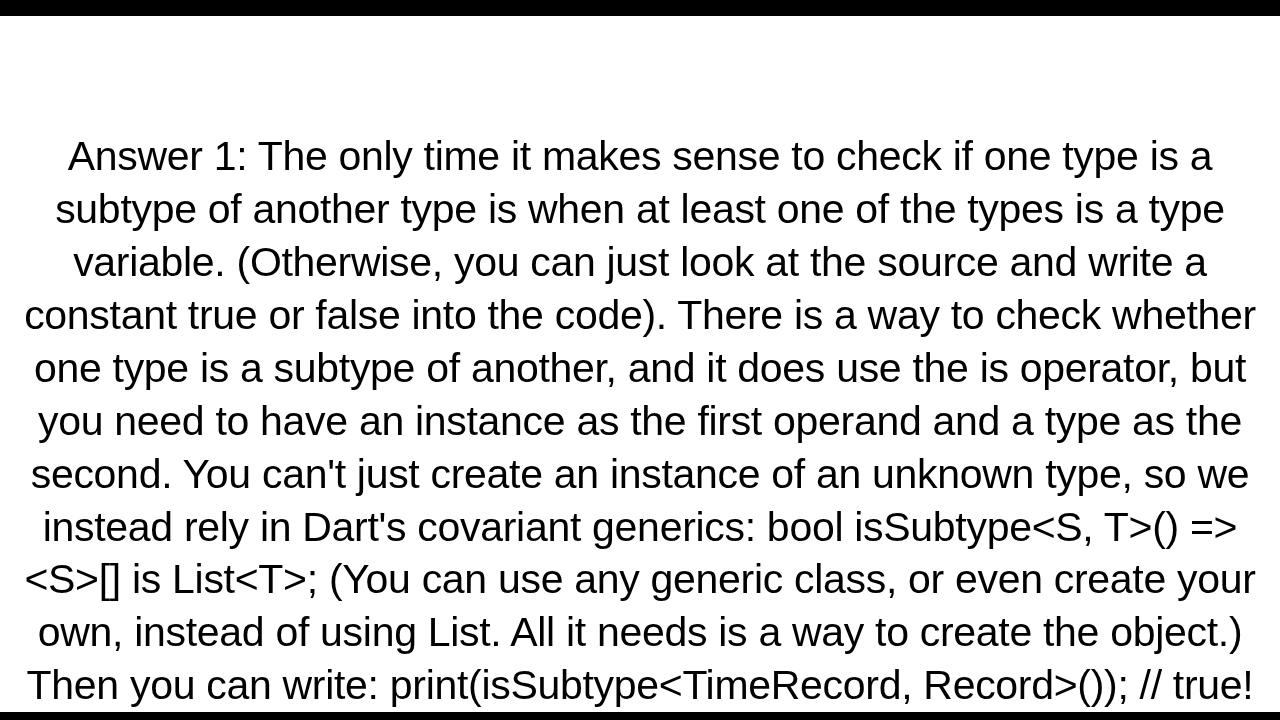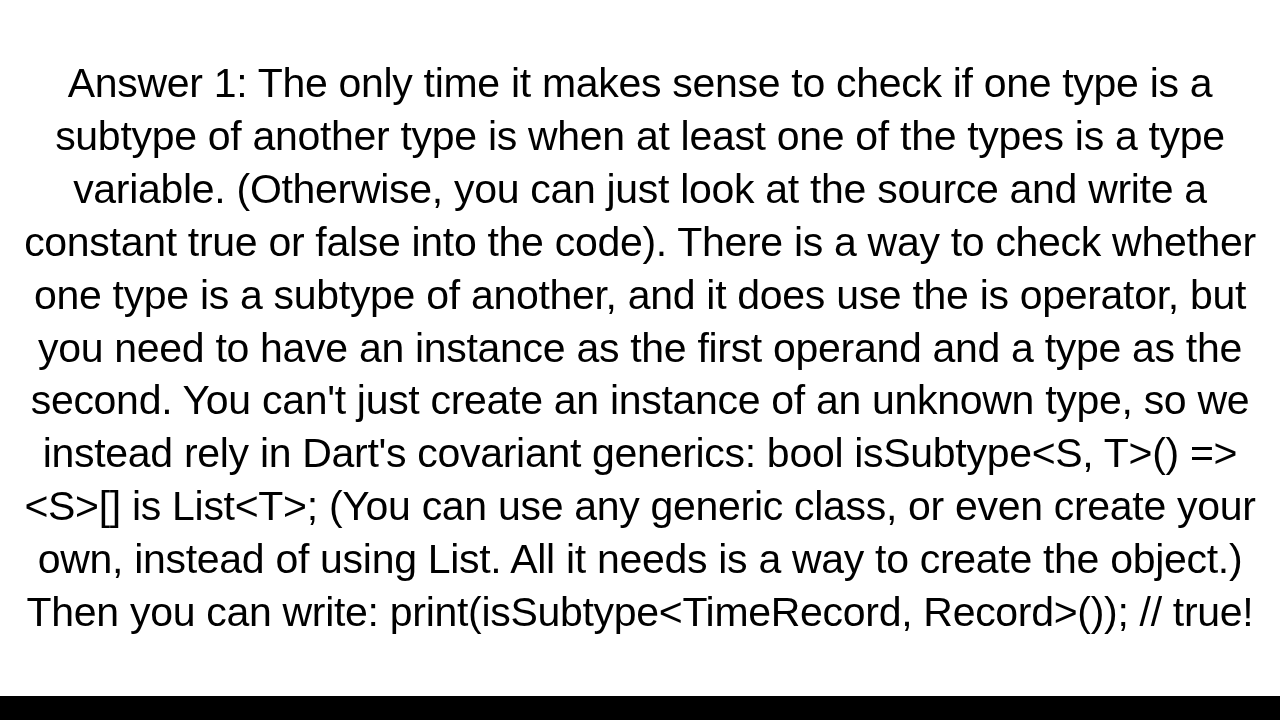--- a/index.html
+++ b/index.html
@@ -10,24 +10,24 @@
     body {
       width: 1280px;
       height: 720px;
       background: #000000;
       overflow: hidden;
       font-family: Arial, Helvetica, sans-serif;
     }
     .content-area {
       width: 1280px;
       height: 696px;
-      margin-top: 0;
+      margin-top: 16px;
       background: #ffffff;
       display: flex;
-      align-items: center;
+      align-items: flex-end;
       justify-content: center;
       padding: 0 6px;
     }
     .text-block {
       font-size: 41px;
       line-height: 1.29;
       color: #000000;
       text-align: center;
       font-weight: 400;
       letter-spacing: -0.3px;

